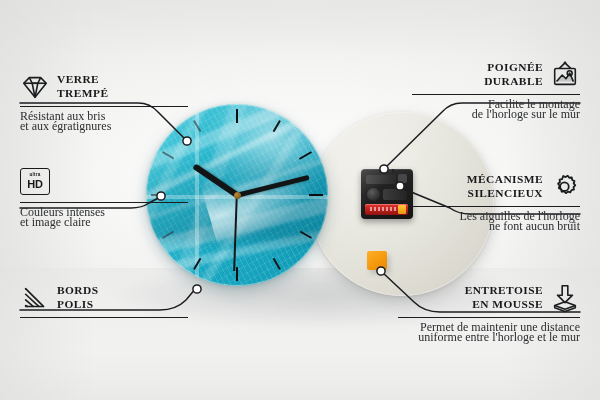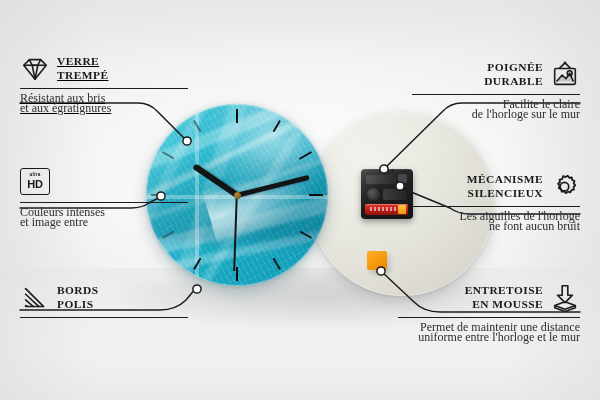--- a/index.html
+++ b/index.html
@@ -306,21 +306,21 @@
     <g fill="#ffffff" stroke="#1b1d1f" stroke-width="1.5">
       <circle cx="187" cy="141" r="4.1"></circle>
       <circle cx="161" cy="196" r="4.1"></circle>
       <circle cx="197" cy="289" r="4.1"></circle>
       <circle cx="384" cy="169" r="4.1"></circle>
       <circle cx="400" cy="186" r="4.1"></circle>
       <circle cx="381" cy="271" r="4.1"></circle>
     </g>
   </svg>
 
-  <div class="feat left" style="left:20px; top:54px;text-decoration:underline;">
+  <div class="feat left" style="left:20px; top:72px;">
     <div class="feat-head">
       <span class="feat-icon">
         <svg viewBox="0 0 32 32" fill="none" stroke="currentColor" stroke-width="1.7" stroke-linejoin="round">
           <path d="M4 12 L10 6 H22 L28 12 L16 27 Z"></path>
           <path d="M4 12 H28"></path>
             <path d="M10 6 L13 12 L16 27"></path>
             <path d="M22 6 L19 12 L16 27"></path>
           <path d="M13 12 H19"></path>
         </svg>
       </span>
@@ -336,21 +336,21 @@
     <div class="feat-head">
       <span class="feat-icon">
         <span class="hd-badge">
           <span class="u">ultra</span>
           <span class="h">HD</span>
         </span>
       </span>
     </div>
     <div class="feat-rule"></div>
     <div class="feat-desc">Couleurs intenses
-et image entre</div>
+et image claire</div>
   </div>
 
   <div class="feat left" style="left:20px; top:283px;">
     <div class="feat-head">
       <span class="feat-icon">
         <svg viewBox="0 0 32 32" fill="none" stroke="currentColor" stroke-width="1.7" stroke-linecap="round">
           <path d="M6 6 L25 25"></path>
             <path d="M6 12 L20 25"></path>
           <path d="M6 18 L14 25"></path>
             <path d="M6 24 L8 25"></path>
@@ -372,21 +372,21 @@
           <rect x="5" y="9" width="22" height="17" rx="1.5"></rect>
           <path d="M7 23 L13 16 L17 20 L21 14 L25 23 Z" fill="currentColor" stroke="none" opacity=".18"></path>
           <path d="M7 23 L13 16 L17 20 L21 14 L25 23"></path>
           <circle cx="21" cy="14" r="2.6"></circle>
         </svg>
       </span>
       <span class="feat-title">POIGNÉE
 DURABLE</span>
     </div>
     <div class="feat-rule"></div>
-    <div class="feat-desc">Facilite le claire
+    <div class="feat-desc">Facilite le montage
 de l'horloge sur le mur</div>
   </div>
 
   <div class="feat right" style="left:398px; top:283px; width:182px;">
     <div class="feat-head">
       <span class="feat-icon">
         <svg viewBox="0 0 32 32" fill="none" stroke="currentColor" stroke-width="1.7" stroke-linejoin="round">
           <path d="M13 3 H19 V13 H24 L16 21 L8 13 H13 Z"></path>
           <path d="M16 20 L27 24 L16 28 L5 24 Z"></path>
           <path d="M5 24 V26.5 L16 30.5 L27 26.5 V24"></path>

